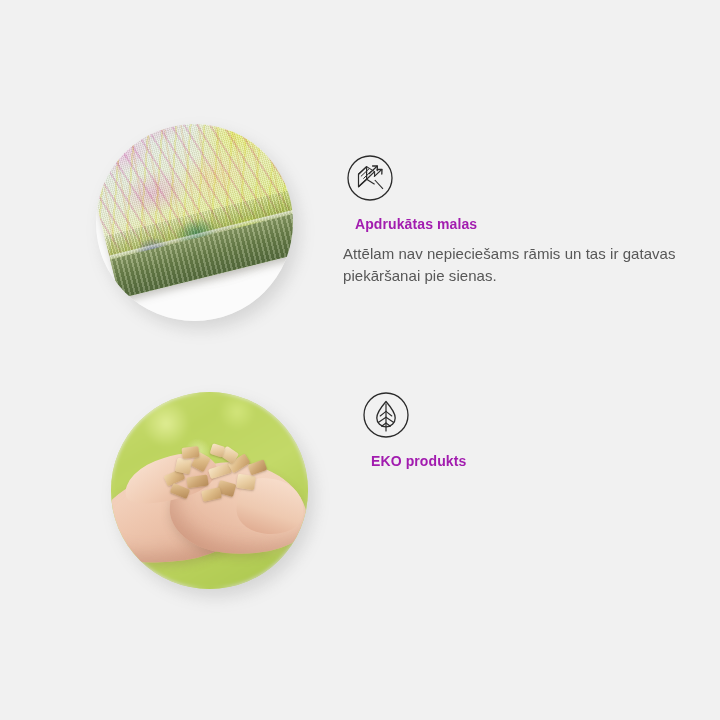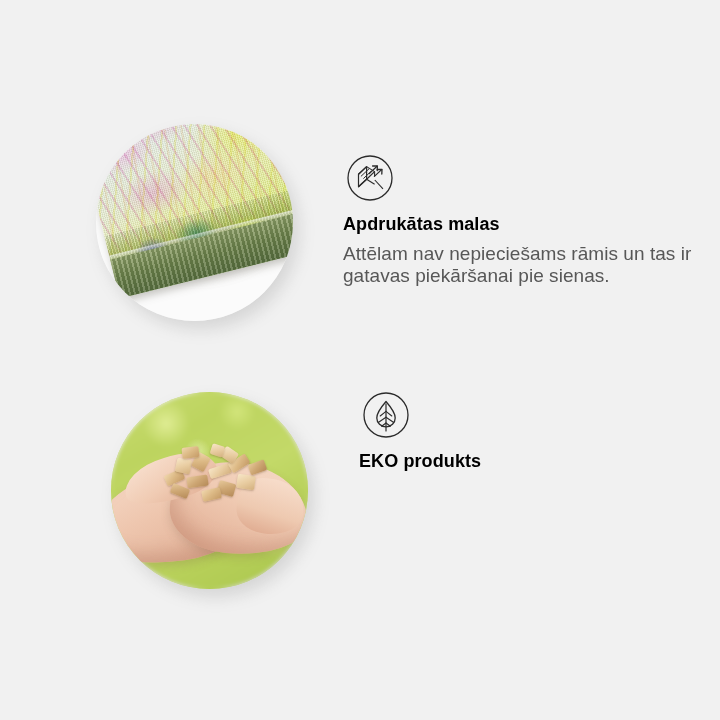--- a/index.html
+++ b/index.html
@@ -232,30 +232,30 @@
   #icon-edges  { left: 347px; top: 155px; }
   #icon-leaf   { left: 347px; top: 32px; }
   .icon-circle svg { display: block; width: 46px; height: 46px; }
 
   
   .text-block { position: absolute; left: 343px; width: 352px; }
   #text-edges { top: 211px; }
   #text-eko   { top: 88px; }
 
   .feature-title {
-    margin: 0 0 6px 0;
-    font-size: 18px;
+    margin: 0 0 6px 12px;
+    font-size: 14px;
     font-weight: 600;
     line-height: 26px;
-    color: #000000;
+    color: #a21caf;
     letter-spacing: .1px;
   }
   .feature-desc {
     margin: 0;
-    font-size: 19px;
+    font-size: 15px;
     line-height: 21.5px;
     color: #575757;
     letter-spacing: .05px;
   }
 </style>
 </head>
 <body>
 
 <div class="page">
 

